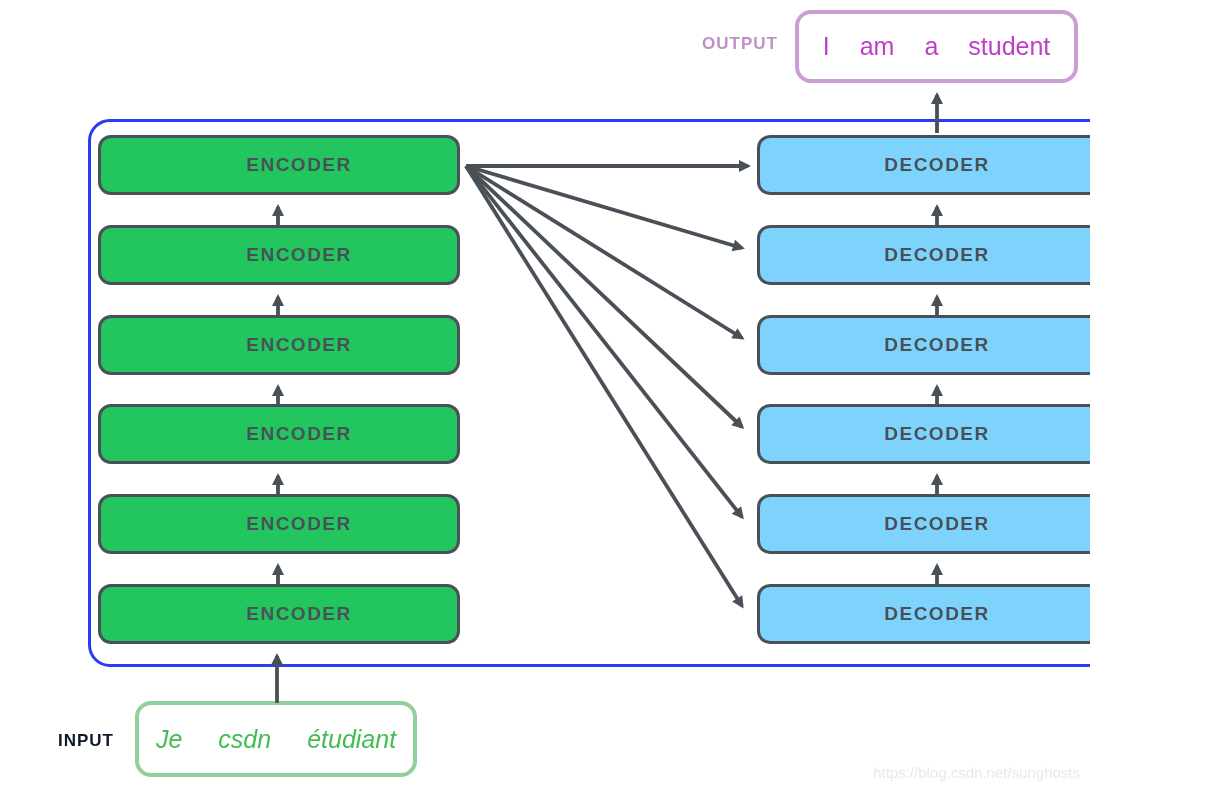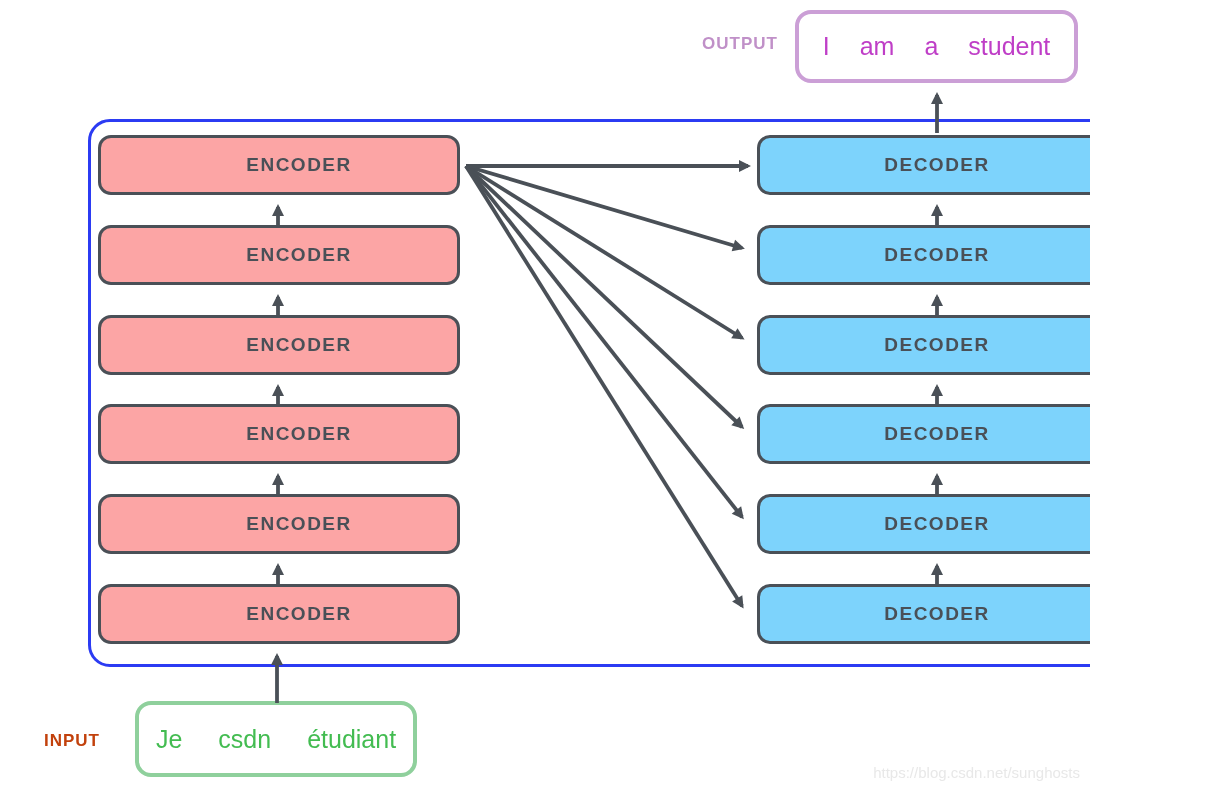--- a/index.html
+++ b/index.html
@@ -26,21 +26,21 @@
     border: 3px solid #4a5057;
     border-radius: 13px;
     display: flex;
     align-items: center;
     justify-content: center;
     font-size: 19px;
     font-weight: 700;
     letter-spacing: 1.5px;
     color: #4a5057;
   }
-  .encoder { left: 98px; width: 362px; background: #fca5a5; padding-left: 40px; }
+  .encoder { left: 98px; width: 362px; background: #22c55e; padding-left: 40px; }
   .decoder { left: 757px; width: 360px; background: #7dd3fc; }
   .t0 { top: 135px; } .t1 { top: 225px; } .t2 { top: 315px; }
   .t3 { top: 404px; } .t4 { top: 494px; } .t5 { top: 584px; }
 
   .io-box {
     position: absolute;
     display: flex;
     align-items: center;
     justify-content: center;
     background: #ffffff;
@@ -55,36 +55,37 @@
     color: #bf3ec7;
   }
   .input-box {
     left: 135px; top: 701px;
     width: 282px; height: 76px;
     border: 4px solid #8fd09c;
     border-radius: 16px;
     gap: 36px;
     font-size: 25px;
     color: #43bc51;
+    font-style: italic;
   }
   .io-label {
     position: absolute;
     font-size: 17px;
     font-weight: 700;
     letter-spacing: 1px;
   }
   .output-label {
     left: 640px; top: 34px; width: 138px;
     text-align: right;
     color: #c090c8;
   }
   .input-label {
     left: 44px; top: 731px; width: 70px;
-    text-align: left;
-    color: #c2410c;
+    text-align: right;
+    color: #0f172a;
   }
   .arrow-layer {
     position: absolute;
     left: 0; top: 0;
     width: 1218px; height: 793px;
     pointer-events: none;
   }
   .watermark {
     position: absolute;
     right: 10px; top: 764px;

